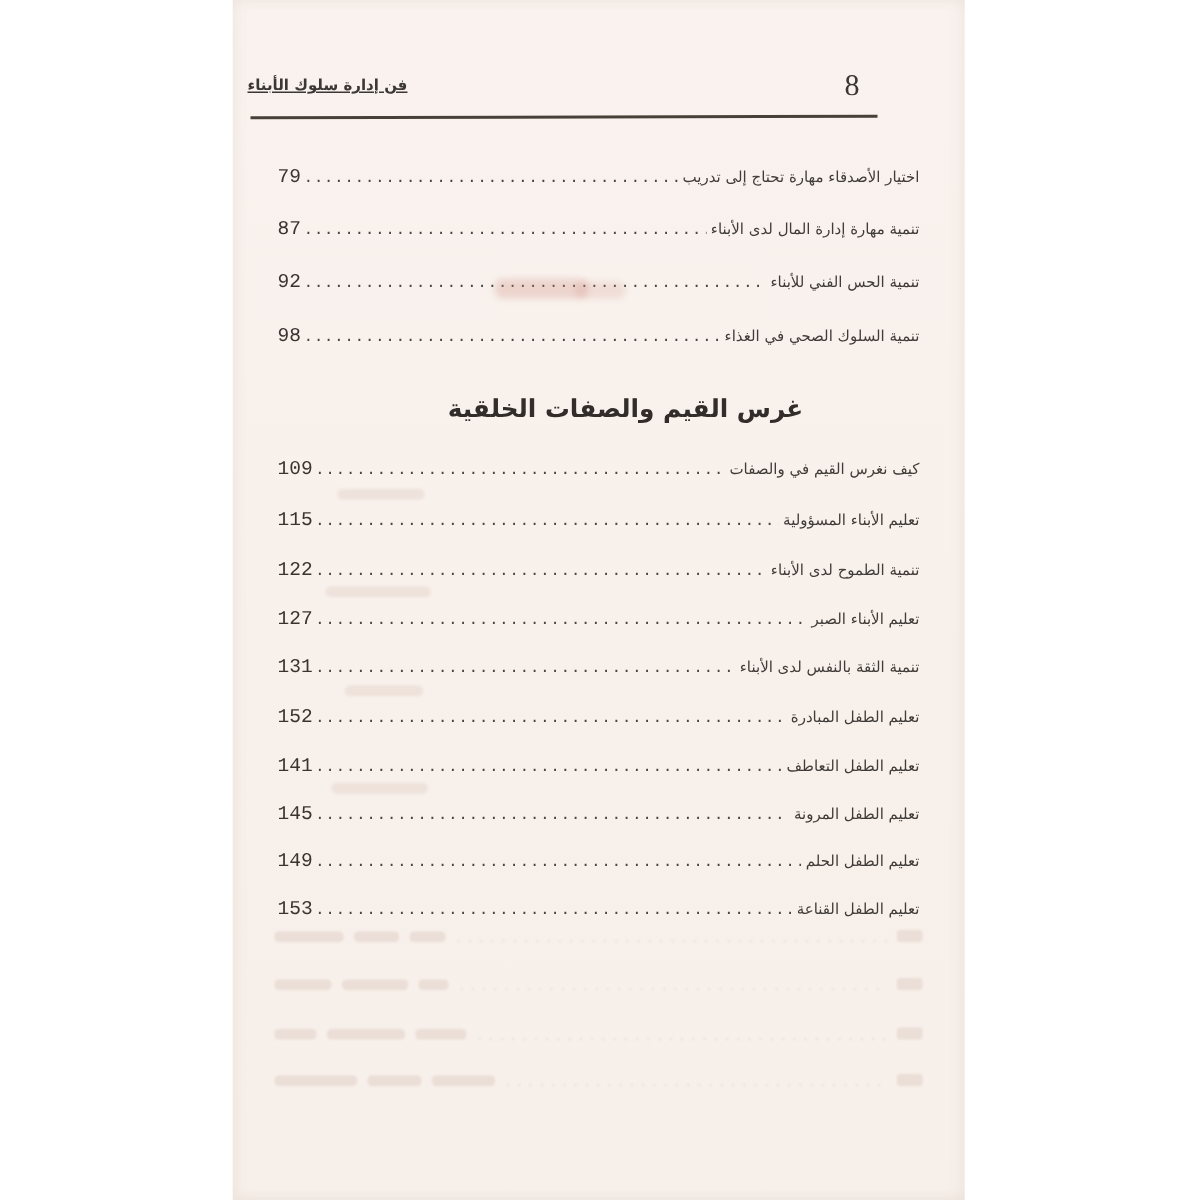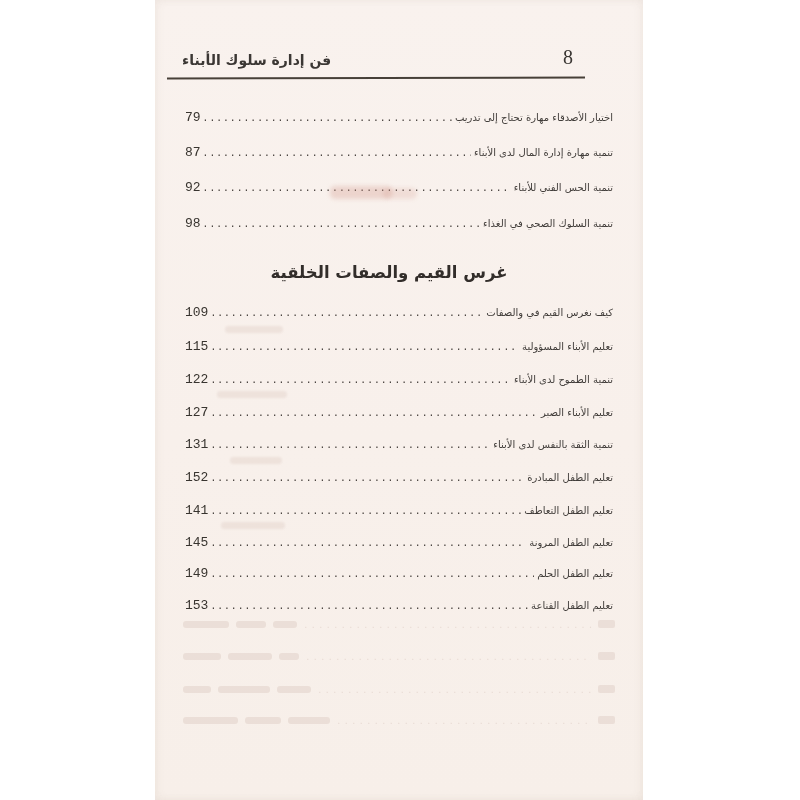--- a/index.html
+++ b/index.html
@@ -9,23 +9,23 @@
     font-family:"DejaVu Sans",sans-serif;
   }
   
   .sheet{
     position:absolute;left:155px;top:0;width:488px;height:800px;
     background:linear-gradient(180deg,#f9f2ee 0%,#f8f0eb 55%,#f7efe9 100%);
     box-shadow:inset 3px 0 9px rgba(120,90,80,0.05), inset -3px 0 9px rgba(120,90,80,0.05);
   }
   
   .running-head{
-    position:absolute;left:27px;top:52px;
-    font-weight:bold;font-size:14px;color:#3b3734;
-    direction:rtl;letter-spacing:0.2px;
+    position:absolute;left:10px;top:52px;
+    font-weight:bold;font-size:10px;color:#3b3734;
+    direction:rtl;letter-spacing:0.2px;text-decoration:underline;
   }
   .page-num{
     position:absolute;left:408px;top:46px;
     font-family:"Liberation Serif","DejaVu Serif",serif;
     font-size:20px;color:#3b3734;
   }
   .head-rule{
     position:absolute;left:12px;top:77px;width:418px;height:2px;
     background:#474038;transform:rotate(-0.15deg);
   }
@@ -46,21 +46,21 @@
     content:"........................................................................................................................";
   }
   .toc-row .p{
     font-family:Liberation Mono, monospace;
     font-size:13px;color:#38342f;flex:0 0 auto;
   }
   
   .section-heading{
     position:absolute;left:0;top:263px;width:468px;
     text-align:center;direction:rtl;
-    font-weight:bold;font-size:16.5px;color:#322d2a;
+    font-weight:bold;font-size:16.5px;color:#322d2a;padding-left:28px;
   }
   
   .ghost-row{
     position:absolute;left:28px;width:432px;height:12px;
     display:flex;align-items:center;filter:blur(0.7px);opacity:0.55;
   }
   .gw{display:inline-block;height:7px;border-radius:3px;
       background:rgba(173,139,126,0.30);margin-right:7px;flex:0 0 auto;}
   .gdots{flex:1 1 auto;overflow:hidden;white-space:nowrap;
       color:rgba(173,139,126,0.34);font-size:11px;letter-spacing:4px;}

